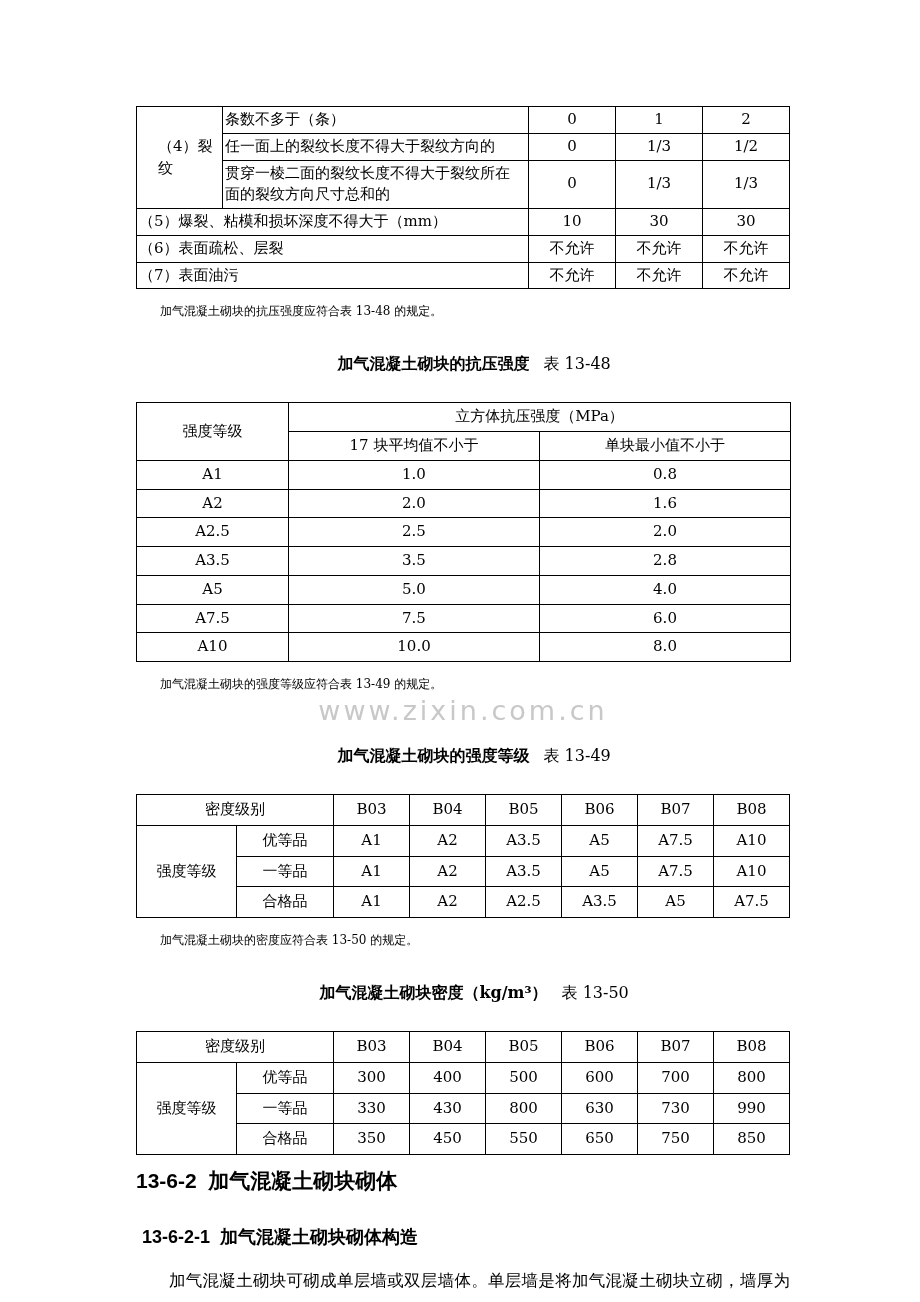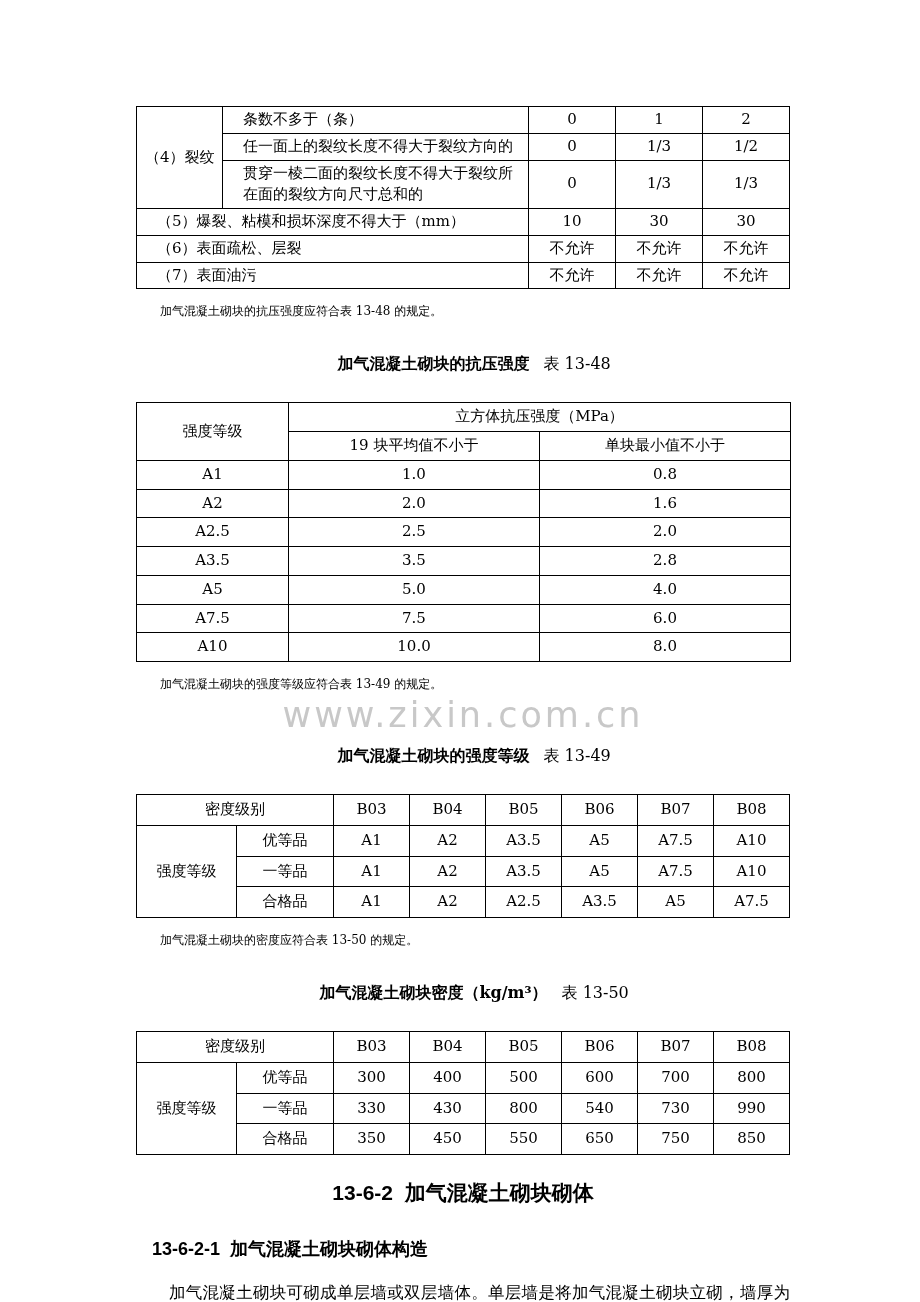--- a/index.html
+++ b/index.html
@@ -14,22 +14,22 @@
   
   .tbl { border-collapse:collapse; width:654px; table-layout:fixed; font-size:15px; }
   .tbl td {
     border:1px solid #000;
     padding:2px 6px;
     text-align:center;
     vertical-align:middle;
     line-height:1.45;
     word-break:break-all;
   }
-  .tbl td.desc { text-align:left; padding-left:20px; }
-  .tbl td.left-label { text-align:left; padding-left:8px; }
+  .tbl td.desc { text-align:left; padding-left:2px; }
+  .tbl td.left-label { text-align:left; padding-left:21px; }
 
   
   .defect col.c-a { width:86px; }
   .defect col.c-b { width:306px; }
   .defect col.c-v { width:87px; }
 
   
   .t48 col.c1 { width:152px; }
   .t48 col.c2 { width:251px; }
   .t48 col.c3 { width:251px; }
@@ -59,39 +59,38 @@
   .tbl-title .title-text { position:relative; z-index:1; }
 
   .watermark {
     position:absolute;
     left:50%; top:-13px;
     transform:translateX(-50%);
     z-index:0;
     color:#c8c8c8;
     font-family:"DejaVu Sans","Liberation Sans",sans-serif;
     font-weight:normal;
-    font-size:35px;
+    font-size:27px;
     letter-spacing:3px;
     white-space:nowrap;
     pointer-events:none;
   }
 
   .h1 {
-    text-align:center;
     font-family:"Liberation Sans","DejaVu Sans",sans-serif;
     font-weight:bold;
     font-size:21px;
-    margin:24px 0 0 0;
+    margin:12px 0 0 0;
     white-space:pre-wrap;
   }
   .h2 {
     font-family:"Liberation Sans","DejaVu Sans",sans-serif;
     font-weight:bold;
     font-size:18px;
-    margin:30px 0 0 16px;
+    margin:30px 0 0 6px;
     white-space:pre-wrap;
   }
   .body-para {
     font-size:16.5px;
     line-height:2.42;
     text-indent:2em;
     text-align:justify;
     margin:12px 0 0 0;
   }
 </style>
@@ -160,21 +159,21 @@
         <col class="c1">
         <col class="c2">
         <col class="c3">
       </colgroup>
     <tbody>
       <tr>
         <td rowspan="2">强度等级</td>
         <td colspan="2">立方体抗压强度（MPa）</td>
       </tr>
       <tr>
-        <td>19 块平均值不小于</td>
+        <td>17 块平均值不小于</td>
         <td>单块最小值不小于</td>
       </tr>
       <tr>
         <td>A1</td>
         <td>1.0</td>
         <td>0.8</td>
       </tr>
       <tr>
         <td>A2</td>
         <td>2.0</td>
@@ -302,21 +301,21 @@
         <td>500</td>
         <td>600</td>
         <td>700</td>
         <td>800</td>
       </tr>
       <tr>
         <td>一等品</td>
         <td>330</td>
         <td>430</td>
         <td>800</td>
-        <td>540</td>
+        <td>630</td>
         <td>730</td>
         <td>990</td>
       </tr>
       <tr>
         <td>合格品</td>
         <td>350</td>
         <td>450</td>
         <td>550</td>
         <td>650</td>
         <td>750</td>

